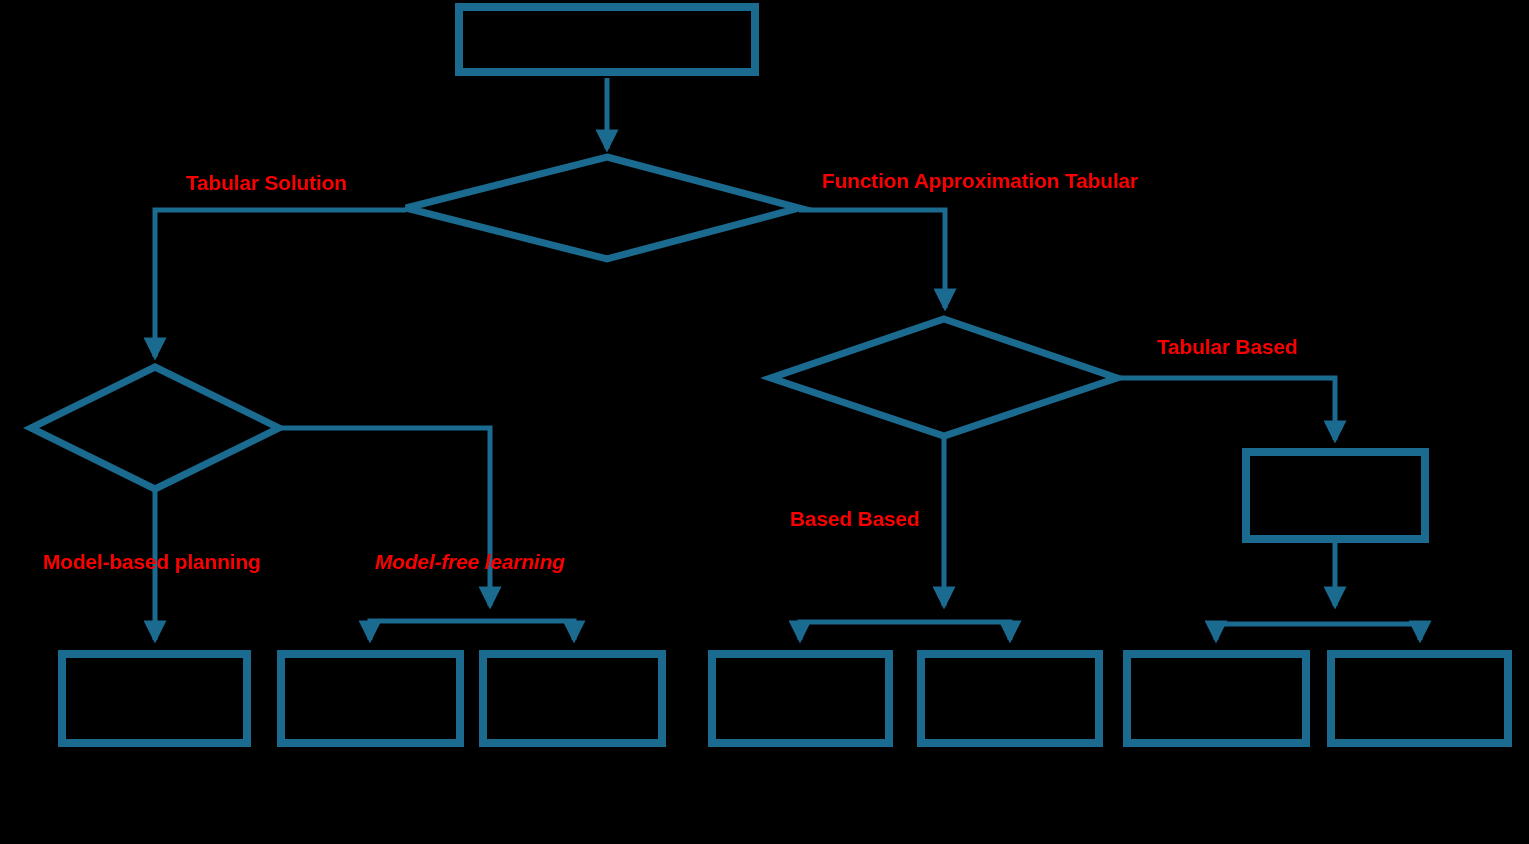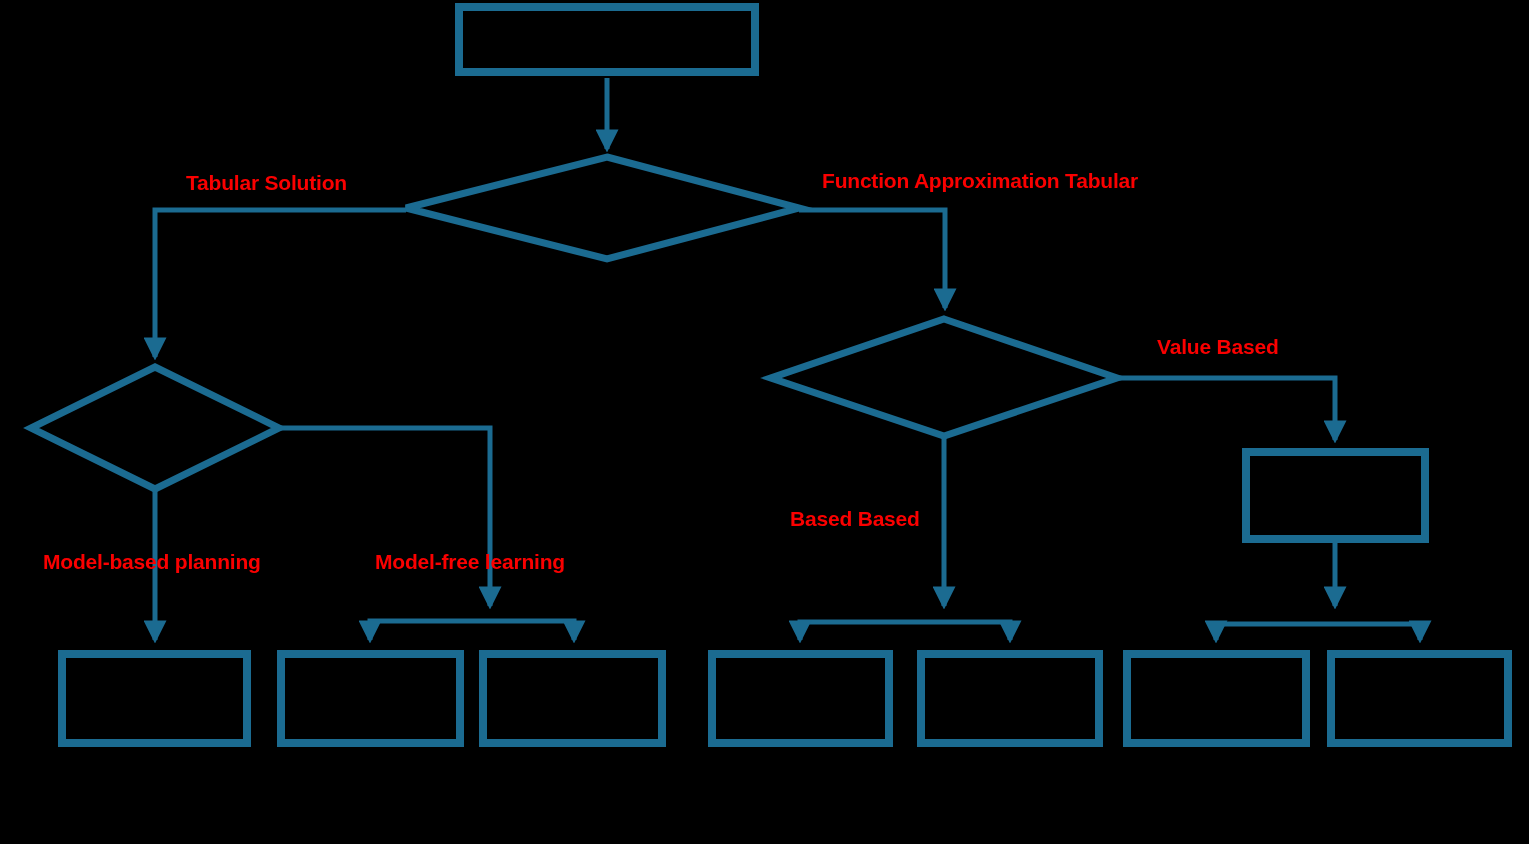--- a/index.html
+++ b/index.html
@@ -84,19 +84,19 @@
       <rect class="shape rect" x="1331" y="654" width="177" height="89"></rect>
     </g>
   </svg>
 
   <div class="branch-label" style="left:186px; top:171px;">Tabular Solution</div>
 
   <div class="branch-label" style="left:822px; top:169px;">Function Approximation Tabular</div>
 
   <div class="branch-label" style="left:43px; top:550px;">Model-based planning</div>
 
-  <div class="branch-label" style="left:375px; top:550px;">Model-free learning</div>
+  <div class="branch-label" style="left:375px; top:550px;font-style:italic;">Model-free learning</div>
 
   <div class="branch-label" style="left:790px; top:507px;">Based Based</div>
 
-  <div class="branch-label" style="left:1157px; top:335px;">Value Based</div>
+  <div class="branch-label" style="left:1157px; top:335px;">Tabular Based</div>
 
 </div>
 
 </body></html>

